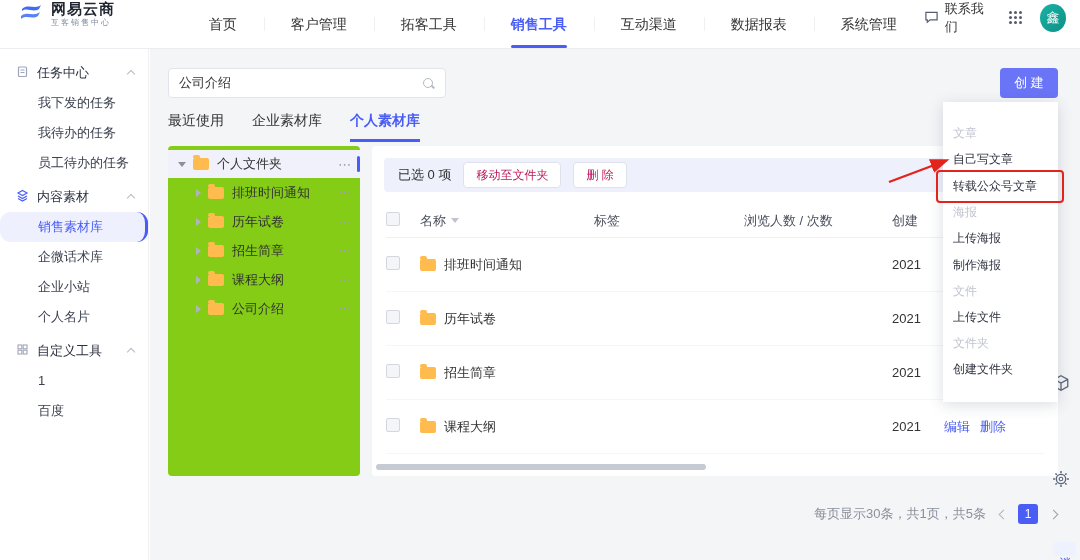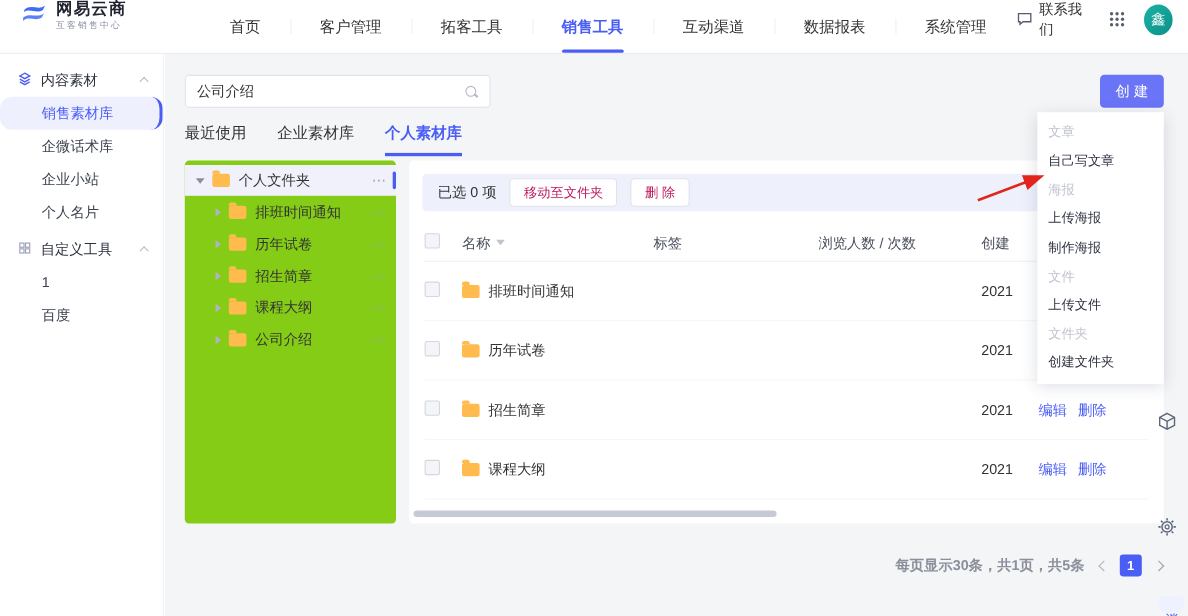--- a/index.html
+++ b/index.html
@@ -94,32 +94,32 @@
   .col-actions { width:100px; flex:none; display:flex; gap:10px; }
   .cb { display:inline-block; width:14px; height:14px; border:1px solid #d4d7df; border-radius:2px;
         background:#f4f5f9; cursor:pointer; }
   .sort-icon { display:inline-block; width:0; height:0; border-left:4px solid transparent;
                border-right:4px solid transparent; border-top:5px solid #c0c4cc; margin-left:5px; cursor:pointer; }
   .link { color:#4a5df5; cursor:pointer; white-space:nowrap; }
   .hscroll { position:absolute; bottom:6px; left:4px; width:330px; height:6px; background:#c6cad3;
              border-radius:3px; cursor:pointer; }
   
   .pagination { position:absolute; right:22px; bottom:36px; display:flex; align-items:center; gap:12px;
-                font-size:13px; color:#8a8f9b;font-weight:bold; }
+                font-size:13px; color:#8a8f9b; }
   .chev { position:relative; width:8px; height:8px; cursor:pointer; }
   .chev::before { content:""; position:absolute; top:1px; width:6px; height:6px; }
   .chev.left::before { left:2px; border-left:1.5px solid #b0b4c0; border-bottom:1.5px solid #b0b4c0;
                        transform:rotate(45deg); }
   .chev.right::before { left:0; border-right:1.5px solid #9aa0ad; border-top:1.5px solid #9aa0ad;
                         transform:rotate(45deg); }
   .page-btn { width:20px; height:20px; background:#4a5df5; color:#fff; border-radius:3px; text-align:center;
               line-height:20px; font-size:12px; cursor:pointer; }
   
   .dropdown { position:absolute; top:102px; right:22px; width:115px; background:#fff; border-radius:0;
-              box-shadow:0 3px 14px rgba(40,50,80,.16); padding:6px 0; z-index:50; }
+              box-shadow:0 3px 14px rgba(40,50,80,.16); padding:19px 0; z-index:50; }
   .dd-label { padding:4px 10px; font-size:12px; color:#c0c4cf; }
   .dd-item { padding:5px 10px; font-size:12px; color:#2f3340; cursor:pointer; white-space:nowrap; position:relative; }
   .annotation-box { position:absolute; left:-7px; right:-6px; top:-3px; bottom:-3px;
                     border:2px solid #e2241c; border-radius:4px; pointer-events:none; }
   .annotation-arrow { position:absolute; left:885px; top:148px; z-index:60; pointer-events:none; }
   
   .float-icon { position:absolute; right:8px; width:22px; height:22px; display:flex; align-items:center;
                 justify-content:center; cursor:pointer; z-index:40; }
   .float-cube { top:372px; }
   .float-gear { top:468px; }
@@ -164,20 +164,35 @@
     <span class="grid-icon"></span>
     <span class="avatar">鑫</span>
   </div>
 </header>
 
 <aside class="sidebar">
   <div class="side-group">
     <div class="side-group-header">
       <span>
         <svg width="13" height="13" viewBox="0 0 13 13">
+            <rect x="2.5" y="2" width="8" height="9.5" rx="1" fill="none" stroke="#a0a6ba" stroke-width="1.2"></rect>
+            <path d="M4.5 5h4M4.5 7.5h4" stroke="#a0a6ba" stroke-width="1.1"></path>
+          </svg>
+      </span>
+      <span>任务中心</span>
+      <span class="chev-up"></span>
+    </div>
+    <div class="side-item">我下发的任务</div>
+    <div class="side-item">我待办的任务</div>
+    <div class="side-item">员工待办的任务</div>
+  </div>
+  <div class="side-group">
+    <div class="side-group-header">
+      <span>
+        <svg width="13" height="13" viewBox="0 0 13 13">
             <path d="M6.5 1.5 L11 4 L6.5 6.5 L2 4 Z" fill="none" stroke="#4a5df5" stroke-width="1.2"></path>
             <path d="M2 7 L6.5 9.5 L11 7" fill="none" stroke="#4a5df5" stroke-width="1.2"></path>
             <path d="M2 9.5 L6.5 12 L11 9.5" fill="none" stroke="#4a5df5" stroke-width="1.2"></path>
           </svg>
       </span>
       <span>内容素材</span>
       <span class="chev-up"></span>
     </div>
     <div class="side-item active">销售素材库</div>
     <div class="side-item">企微话术库</div>
@@ -340,20 +355,24 @@
     <span>每页显示30条，共1页，共5条</span>
     <span class="chev left"></span>
     <span class="page-btn">1</span>
     <span class="chev right"></span>
   </div>
 </main>
 
 <div class="dropdown">
   <div class="dd-label">文章</div>
   <div class="dd-item">自己写文章</div>
+  <div class="dd-item">
+    <span>转载公众号文章</span>
+    <span class="annotation-box"></span>
+  </div>
   <div class="dd-label">海报</div>
   <div class="dd-item">上传海报</div>
   <div class="dd-item">制作海报</div>
   <div class="dd-label">文件</div>
   <div class="dd-item">上传文件</div>
   <div class="dd-label">文件夹</div>
   <div class="dd-item">创建文件夹</div>
 </div>
 
 <div class="annotation-arrow">

